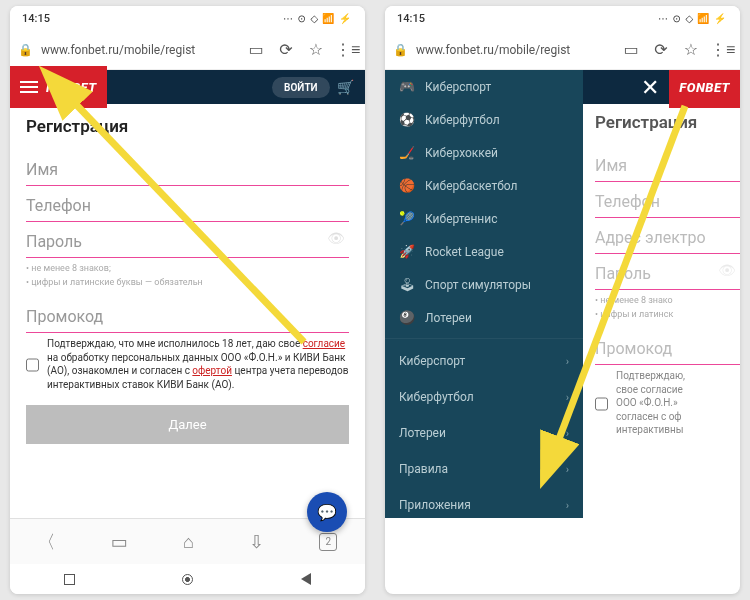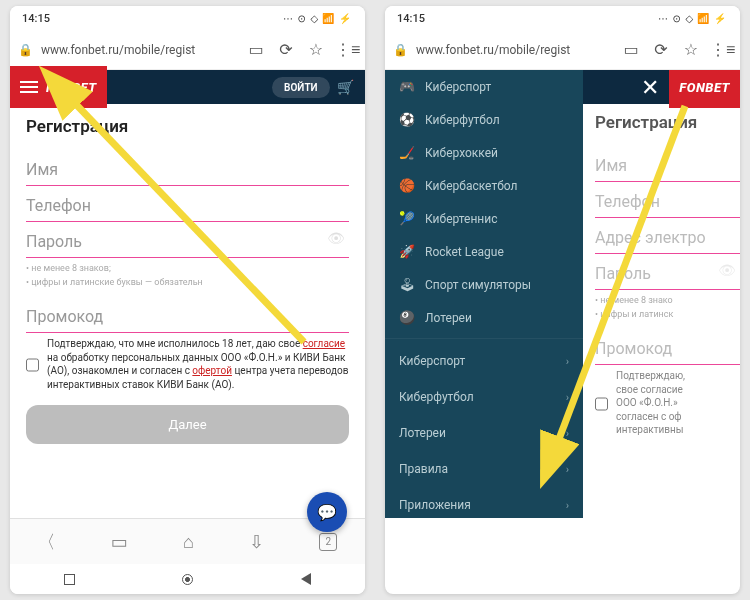--- a/index.html
+++ b/index.html
@@ -28,21 +28,21 @@
   .field { border-bottom: 1px solid #ec4899; padding: 10px 0 6px; font-size: 16px; color: #999; position: relative; }
   .field.eye::after { content: "👁"; position: absolute; right: 4px; top: 8px; opacity: 0.3; font-size: 14px; }
   .hints { font-size: 9px; color: #aaa; margin: 4px 0 8px; line-height: 1.5; }
   .hints li { list-style: none; }
   .hints li::before { content: "• "; }
   
   .consent-row { display: flex; gap: 8px; font-size: 10px; line-height: 1.35; color: #333; margin-top: 4px; }
   .consent-row input { margin-top: 2px; flex: 0 0 auto; }
   .consent-row .link { color: #c22; text-decoration: underline; }
   
-  .next-btn { background: #bdbdbd; color: #fff; text-align: center; padding: 12px; border-radius: 12px; font-size: 13px; margin-top: 14px; }
+  .next-btn { background: #bdbdbd; color: #fff; text-align: center; padding: 12px; border-radius: 0; font-size: 13px; margin-top: 14px; }
   .fab { position: absolute; right: 18px; bottom: 62px; width: 40px; height: 40px; border-radius: 50%; background: #1a4db3; color: #fff; display: flex; align-items: center; justify-content: center; font-size: 16px; box-shadow: 0 2px 6px rgba(0,0,0,0.3); }
   
   .bottomnav { height: 46px; border-top: 1px solid #e0e0e0; background: #fafafa; display: flex; align-items: center; justify-content: space-around; color: #888; }
   .bottomnav .nav-btn { font-size: 18px; }
   .tabcount { width: 18px; height: 18px; border: 1.5px solid #888; border-radius: 3px; font-size: 10px; display: flex; align-items: center; justify-content: center; }
   
   .sysnav { height: 30px; background: #fff; display: flex; align-items: center; justify-content: space-around; }
   .sq { width: 11px; height: 11px; border: 1.5px solid #555; }
   .circ { width: 11px; height: 11px; border: 1.5px solid #555; border-radius: 50%; background: radial-gradient(circle, #555 35%, transparent 36%); }
   .tri { width: 0; height: 0; border-top: 6px solid transparent; border-bottom: 6px solid transparent; border-right: 10px solid #555; }

